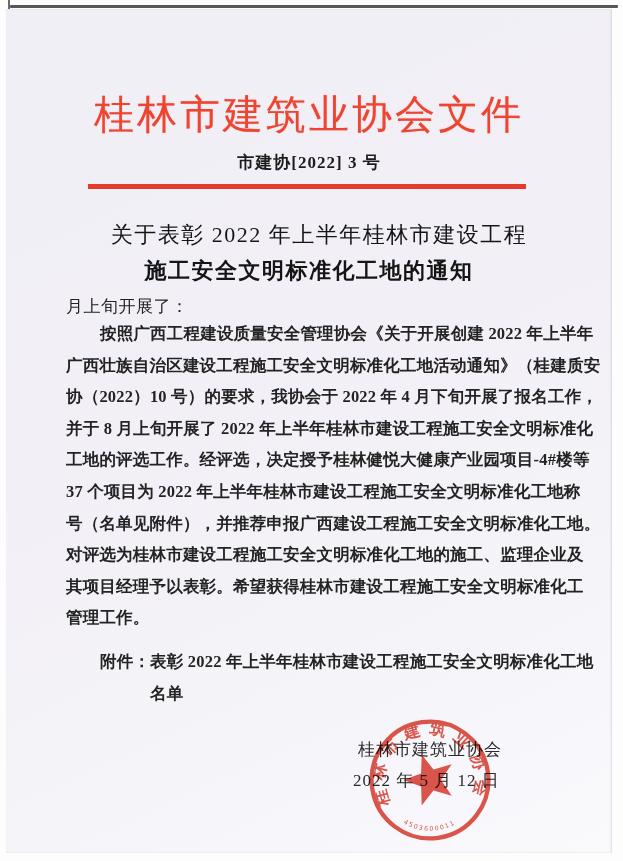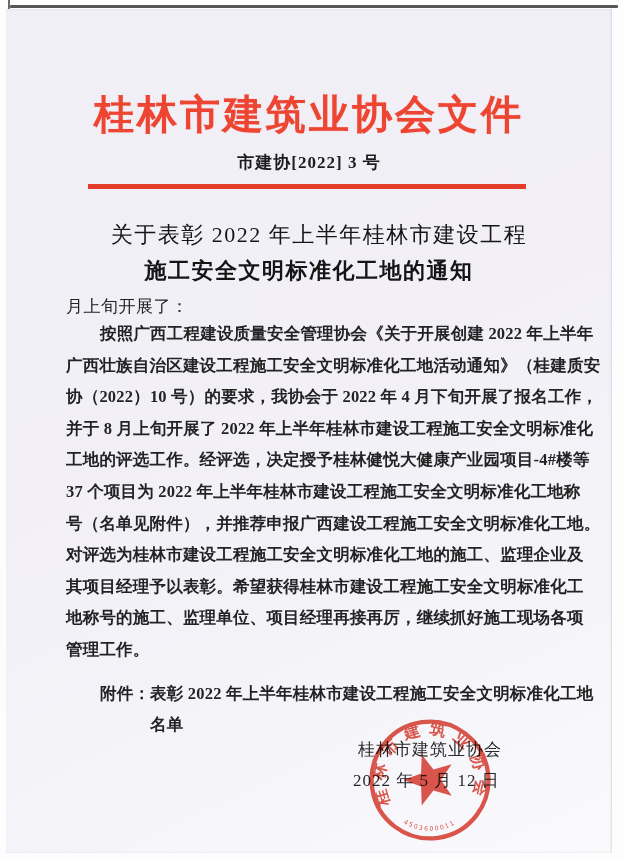--- a/index.html
+++ b/index.html
@@ -23,21 +23,21 @@
     background: #6a6a6a;
   }
   .paper {
     position: absolute; left: 6px; top: 9px; width: 606px; height: 844px;
     background: linear-gradient(155deg, #f1eff6 0%, #f2f0f6 45%, #f5f4f9 75%, #faf9fc 100%);
     box-shadow: inset -1px 0 2px rgba(190,190,205,.5);
   }
   .header-title {
     position: absolute; left: 0; top: 78px; width: 100%;
     text-align: center;
-    font-size: 40px; font-weight: 700; letter-spacing: 3px;
+    font-size: 40px; font-weight: 400; letter-spacing: 3px;
     color: #ee4533;
     text-shadow: 0 0 1px rgba(238,69,51,.45);
     white-space: nowrap;
   }
   .doc-number {
     position: absolute; left: 0; top: 142px; width: 100%;
     text-align: center;
     font-size: 17px; font-weight: 700; color: #1c1c1c;
     letter-spacing: 1px;
   }
@@ -115,21 +115,20 @@
     <div class="body-block">
       <div class="line indent2">按照广西工程建设质量安全管理协会《关于开展创建 2022 年上半年</div>
       <div class="line">广西壮族自治区建设工程施工安全文明标准化工地活动通知》（桂建质安</div>
       <div class="line">协（2022）10 号）的要求，我协会于 2022 年 4 月下旬开展了报名工作，</div>
       <div class="line">并于 8 月上旬开展了 2022 年上半年桂林市建设工程施工安全文明标准化</div>
       <div class="line">工地的评选工作。经评选，决定授予桂林健悦大健康产业园项目-4#楼等</div>
       <div class="line">37 个项目为 2022 年上半年桂林市建设工程施工安全文明标准化工地称</div>
       <div class="line">号（名单见附件），并推荐申报广西建设工程施工安全文明标准化工地。</div>
       <div class="line">对评选为桂林市建设工程施工安全文明标准化工地的施工、监理企业及</div>
       <div class="line">其项目经理予以表彰。希望获得桂林市建设工程施工安全文明标准化工</div>
-      <div class="line">地称号的施工、监理单位、项目经理再接再厉，继续抓好施工现场各项</div>
       <div class="line no-just">管理工作。</div>
       <div class="line no-just indent2 attach-1">附件：表彰 2022 年上半年桂林市建设工程施工安全文明标准化工地</div>
       <div class="line no-just attach-2">名单</div>
     </div>
 
     <div class="signature-org">桂林市建筑业协会</div>
     <div class="signature-date">2022 年 5 月 12 日</div>
 
     <div class="seal">
       <svg viewBox="0 0 140 140" xmlns="http://www.w3.org/2000/svg">

